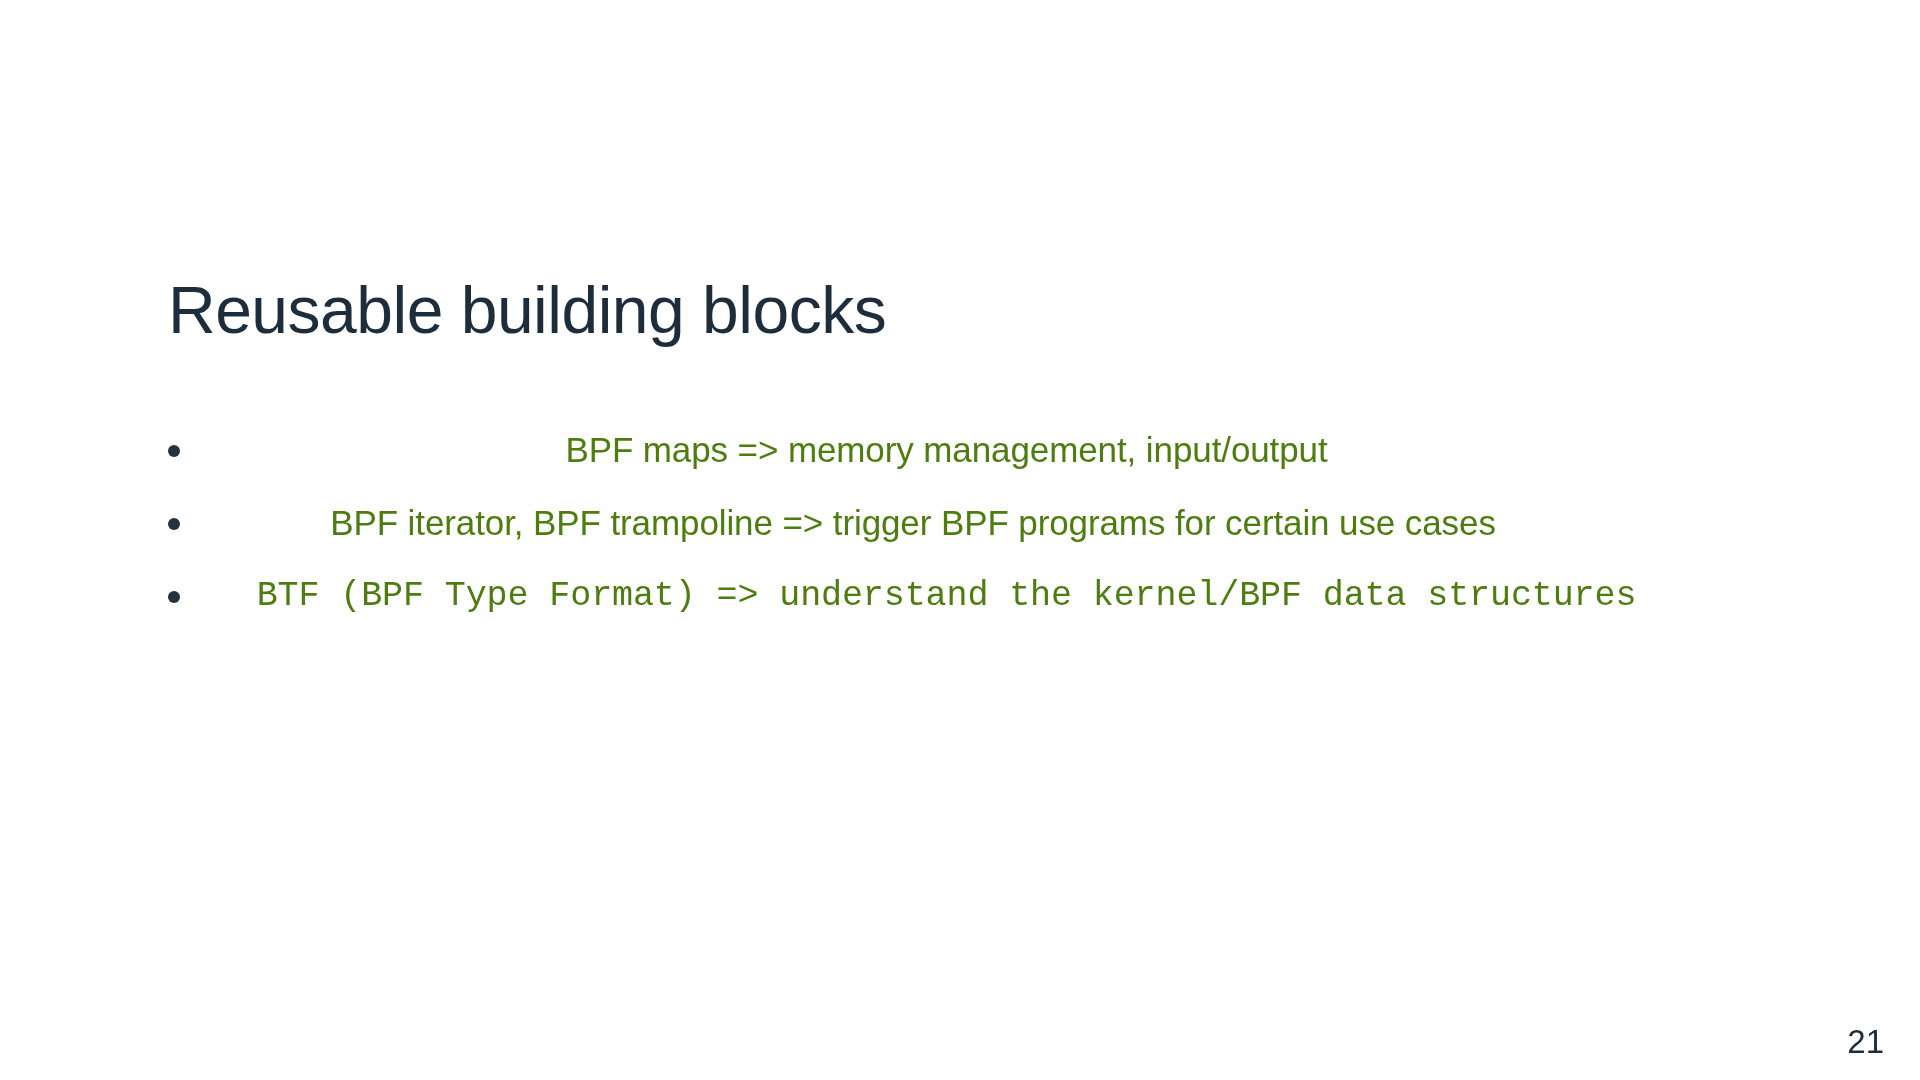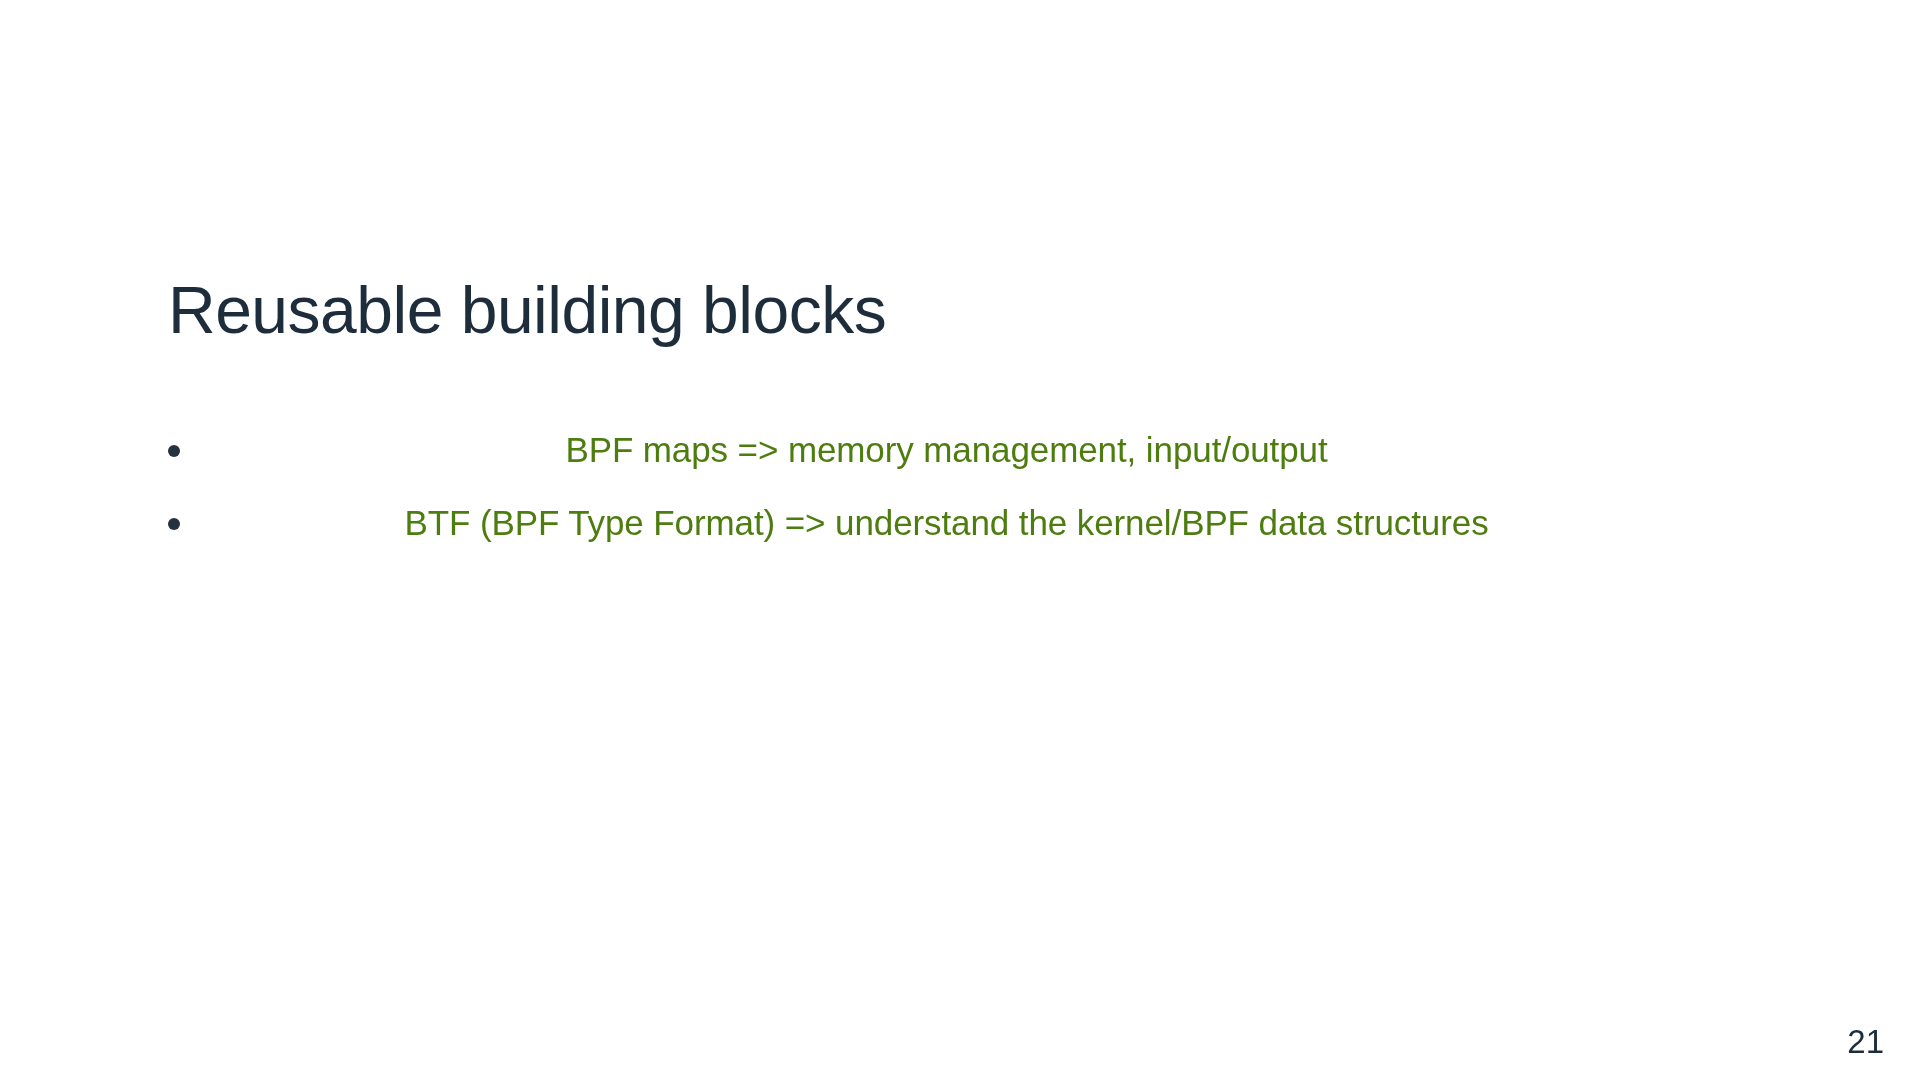--- a/index.html
+++ b/index.html
@@ -61,20 +61,21 @@
     font-size: 35px;
     font-weight: 400;
     line-height: 64px;
     letter-spacing: -0.1px;
     color: #4d7c0f;
     text-align: center;
   }
 
   .bullet-item:last-child {
     margin-bottom: 0;
+    font-family: Liberation Mono, monospace;
   }
 
   .bullet-dot {
     position: absolute;
     left: 8px;
     top: 27px;
     width: 12px;
     height: 12px;
     border-radius: 50%;
     background: #24333f;
@@ -110,20 +111,24 @@
   <h1 class="slide-title">Reusable building blocks</h1>
 
   <ul class="bullet-list">
 
     <li class="bullet-item">
       <span class="bullet-dot"></span>
       <span class="bullet-text">BPF maps =&gt; memory management, input/output</span>
     </li>
 
 
+    <li class="bullet-item wrapping">
+      <span class="bullet-dot"></span>
+      <span class="bullet-text">BPF iterator, BPF trampoline =&gt; trigger BPF programs for certain use cases</span>
+    </li>
 
     <li class="bullet-item">
       <span class="bullet-dot"></span>
       <span class="bullet-text">BTF (BPF Type Format) =&gt; understand the kernel/BPF data structures</span>
     </li>
 
   </ul>
 
   <div class="page-number">21</div>
 

